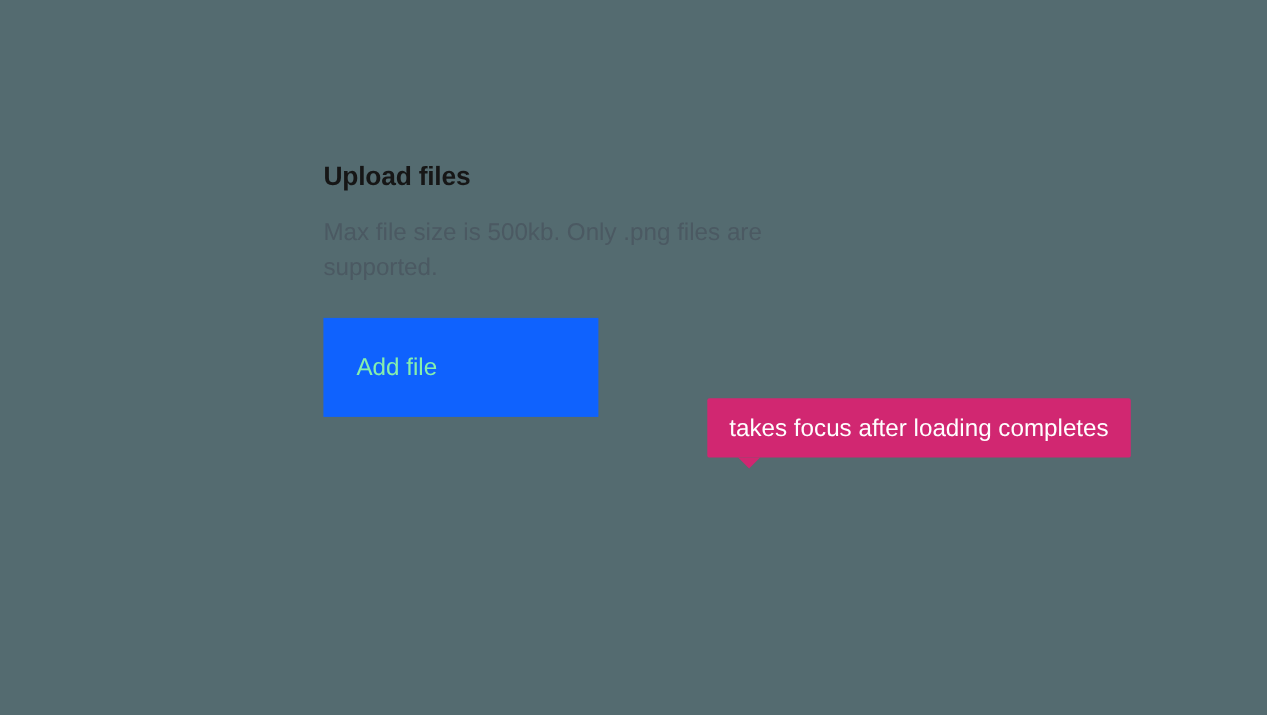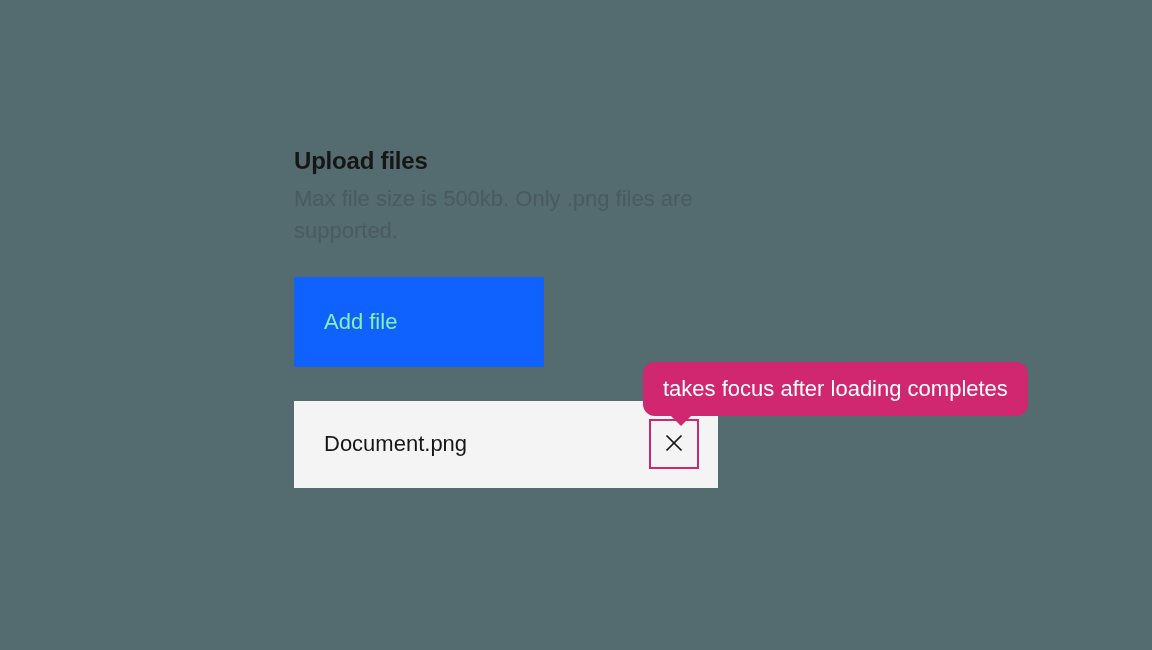--- a/index.html
+++ b/index.html
@@ -13,21 +13,21 @@
     }
     .container {
       position: absolute;
       left: 294px;
       top: 147px;
     }
     .upload-title {
       font-size: 24px;
       font-weight: 700;
       color: #161616;
-      margin-bottom: 8px;
+      margin-bottom: 20px;
       letter-spacing: -0.2px;
     }
     .upload-desc {
       font-size: 22px;
       line-height: 1.45;
       color: #4b5962;
       margin-bottom: 30px;
       max-width: 400px;
     }
     .add-button {
@@ -74,49 +74,38 @@
       height: 20px;
     }
     .tooltip {
       position: absolute;
       left: 643px;
       top: 362px;
       background: #d12771;
       color: #ffffff;
       font-size: 22px;
       padding: 14px 20px;
-      border-radius: 12px;
+      border-radius: 2px;
       white-space: nowrap;
     }
     .tooltip::after {
       content: "";
       position: absolute;
       top: 100%;
       left: 28px;
       border: 10px solid transparent;
       border-top-color: #d12771;
     }
   </style>
 </head>
 <body>
 
 <div class="container">
   <h2 class="upload-title">Upload files</h2>
   <p class="upload-desc">Max file size is 500kb. Only .png files are supported.</p>
   <button class="add-button">
     <span>Add file</span>
   </button>
-  <div class="file-row">
-    <span class="file-name">Document.png</span>
-    <button class="close-box">
-      <span>
-        <svg viewBox="0 0 16 16" stroke="#161616" stroke-width="1.4" fill="none">
-          <line x1="2" y1="2" x2="14" y2="14"></line>
-          <line x1="14" y1="2" x2="2" y2="14"></line>
-        </svg>
-      </span>
-    </button>
-  </div>
 </div>
 
 <div class="tooltip">
   <span>takes focus after loading completes</span>
 </div>
 
 </body></html>

